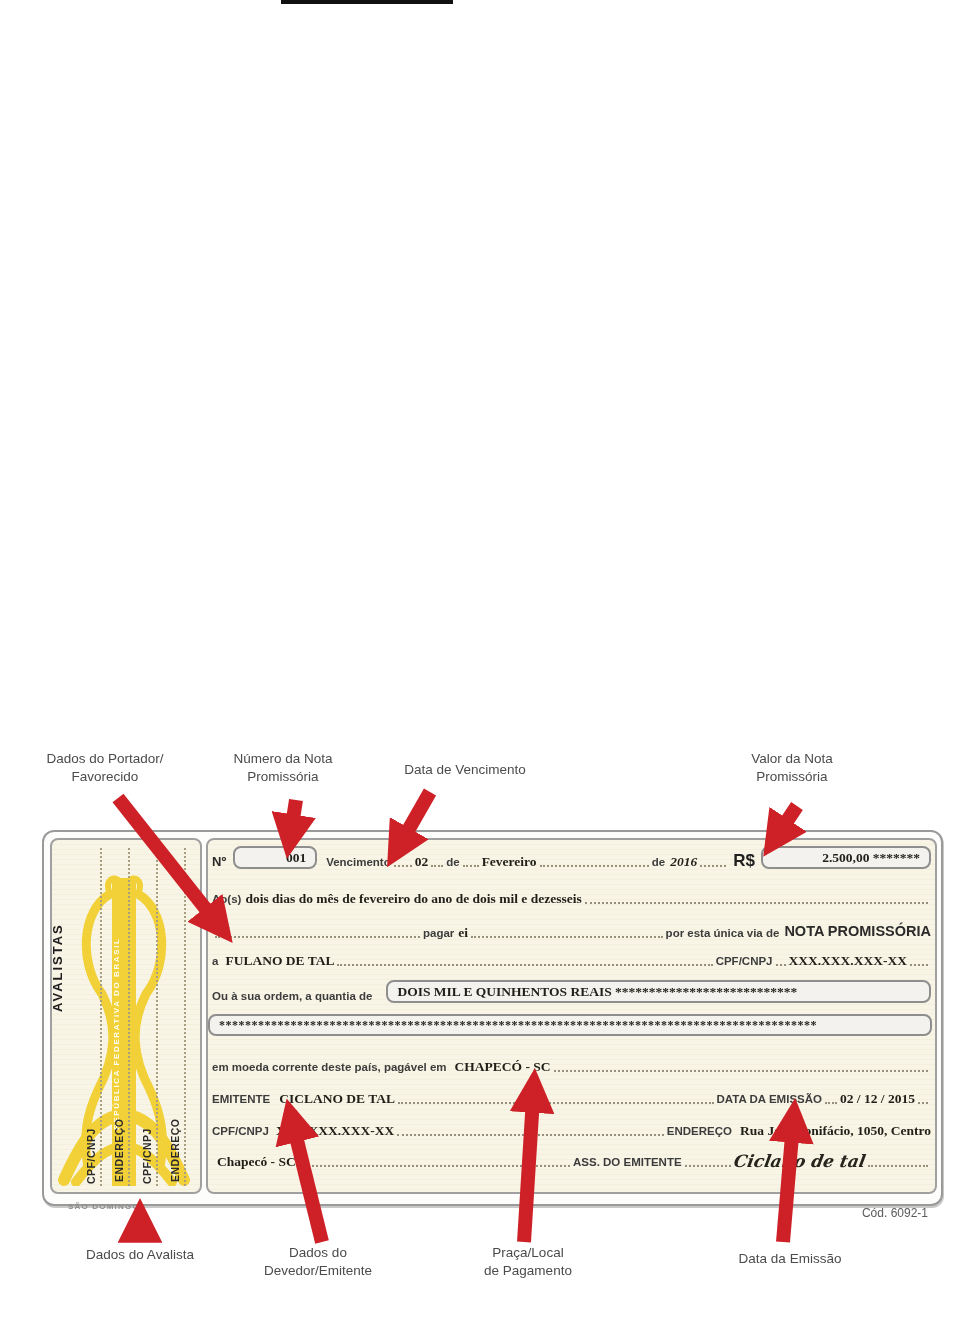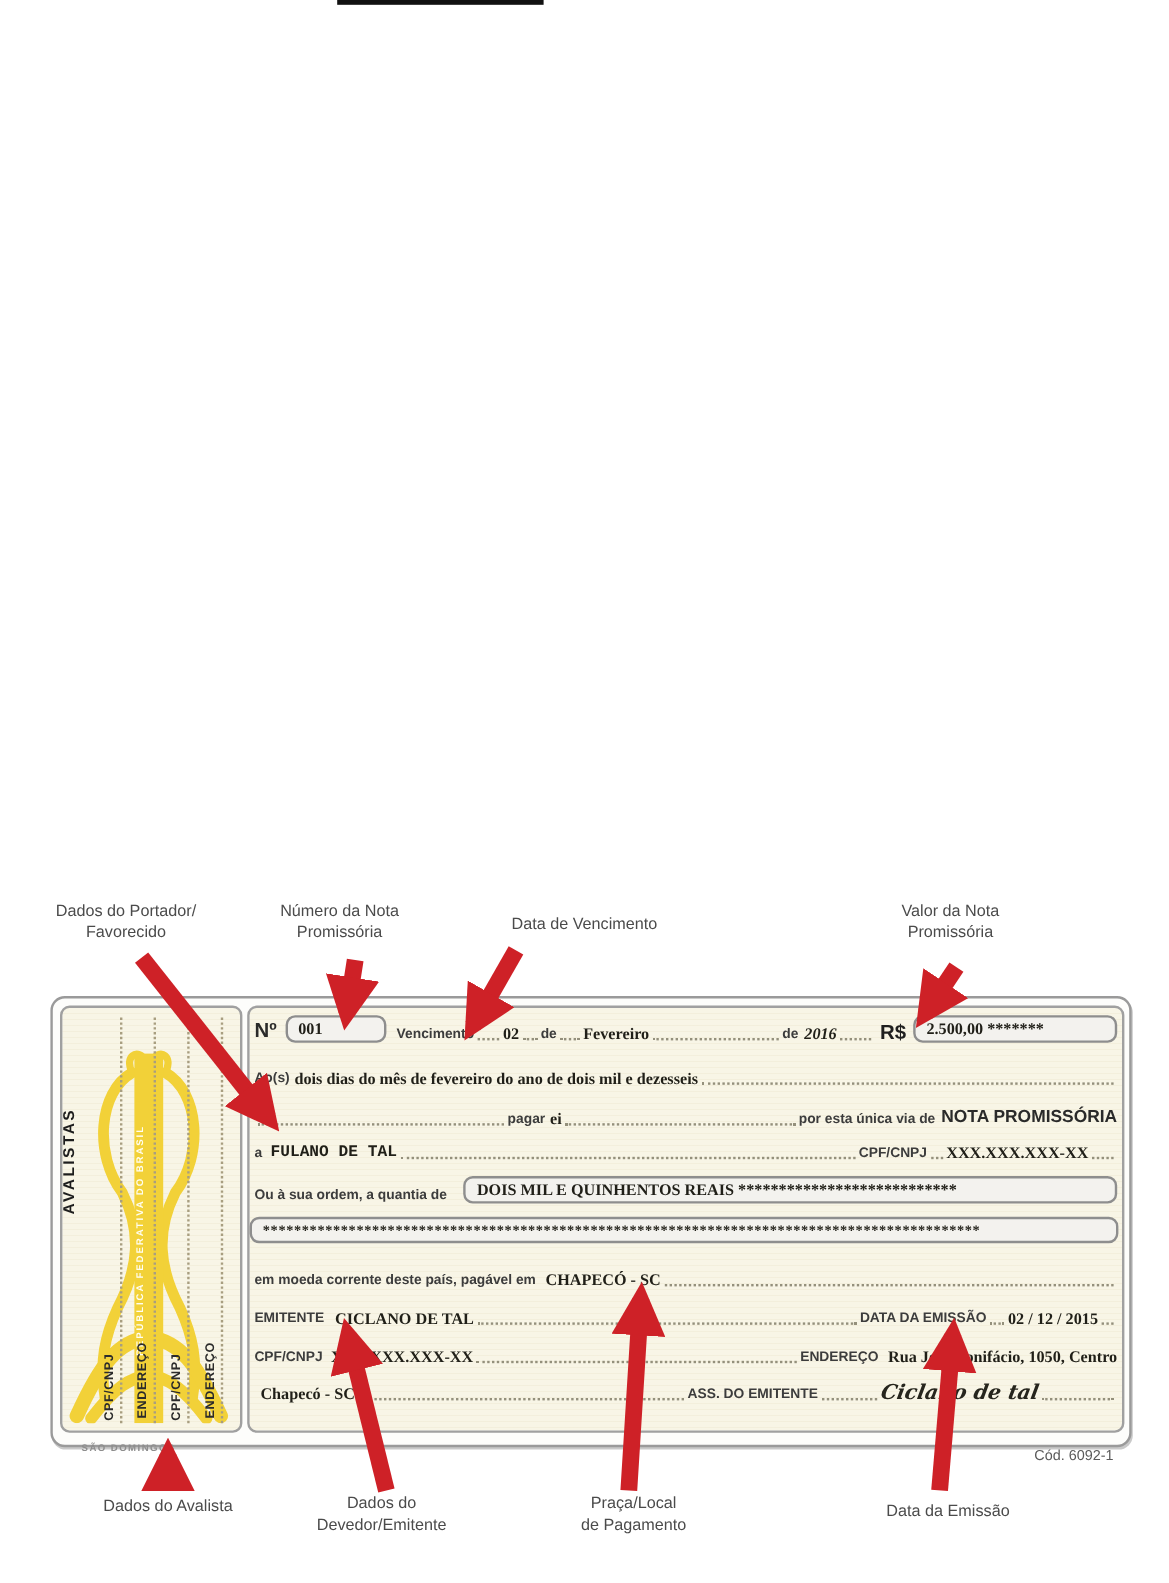--- a/index.html
+++ b/index.html
@@ -32,44 +32,44 @@
   .band-text{position:absolute;left:112px;top:884px;width:24px;height:300px;z-index:2;
              color:#fffef2;font-weight:bold;font-size:8px;letter-spacing:1.6px;text-align:center;}
   .ornament{position:absolute;left:56px;top:864px;z-index:1;}
   .printer-mark{position:absolute;left:68px;top:1202px;font-size:8px;font-weight:bold;
                 color:#8d8d8d;letter-spacing:1.2px;z-index:2;}
   .code{position:absolute;left:828px;top:1206px;width:100px;text-align:right;
         font-size:12px;color:#5a5a5a;}
   
   .row{position:absolute;display:flex;align-items:flex-end;z-index:4;}
   .lbl{font-size:11.5px;color:#3c3c3c;line-height:1.15;white-space:nowrap;font-weight:bold;}
-  .lbl-b{font-size:17px;font-weight:bold;color:#2a2a2a;line-height:1.1;white-space:nowrap;}
+  .lbl-b{font-size:13px;font-weight:bold;color:#2a2a2a;line-height:1.1;white-space:nowrap;}
   .val{font-family:"Liberation Serif",serif;font-weight:bold;font-size:13.5px;color:#201f18;
        line-height:1.05;white-space:nowrap;}
   .dots{border-bottom:2px dotted #94907c;height:4px;margin:0 3px 2px 3px;}
   .grow{flex:1;}
   .fieldbox{background:#f3f2ee;border:2px solid #8e8e8e;border-radius:8px;
-            padding:3px 9px 2px 9px;text-align:left;white-space:nowrap;overflow:hidden;}
+            padding:3px 9px 2px 9px;text-align:right;white-space:nowrap;overflow:hidden;}
   .rs{font-size:17px;font-weight:bold;color:#1f1f1f;line-height:.95;}
   .signature{font-family:"DejaVu Serif",serif;font-style:italic;font-weight:bold;
              font-size:17px;color:#26251d;transform:skewX(-10deg);line-height:.9;
              white-space:nowrap;}
 </style>
 </head>
 <body>
 
 <div id="page">
 
   <div class="top-rule"></div>
 
   <div class="ann" style="left:23px;top:750px;width:164px;">Dados do Portador/
 Favorecido</div>
   <div class="ann" style="left:201px;top:750px;width:164px;">Número da Nota
 Promissória</div>
-  <div class="ann" style="left:397px;top:761px;width:180px;">Data de Vencimento</div>
+  <div class="ann" style="left:375px;top:761px;width:180px;">Data de Vencimento</div>
   <div class="ann" style="left:710px;top:750px;width:164px;">Valor da Nota
 Promissória</div>
 
   <div class="ann" style="left:50px;top:1246px;width:180px;">Dados do Avalista</div>
   <div class="ann" style="left:228px;top:1244px;width:180px;">Dados do
 Devedor/Emitente</div>
   <div class="ann" style="left:438px;top:1244px;width:180px;">Praça/Local
 de Pagamento</div>
   <div class="ann" style="left:700px;top:1250px;width:180px;">Data da Emissão</div>
 
@@ -131,21 +131,21 @@
     <span class="dots" style="width:205px;"></span>
     <span class="lbl">pagar</span>
     <span class="val" style="margin-left:4px;">ei</span>
     <span class="dots grow"></span>
     <span class="lbl">por esta única via de</span>
     <span class="lbl-b" style="font-size:14.5px;margin-left:5px;">NOTA PROMISSÓRIA</span>
   </div>
 
   <div class="row" style="left:212px;top:954px;width:719px;">
     <span class="lbl">a</span>
-    <span class="val" style="margin-left:7px;font-family:Liberation Mono, monospace;">FULANO DE TAL</span>
+    <span class="val" style="margin-left:7px;">FULANO DE TAL</span>
     <span class="dots grow"></span>
     <span class="lbl">CPF/CNPJ</span>
     <span class="dots" style="width:10px;"></span>
     <span class="val">XXX.XXX.XXX-XX</span>
     <span class="dots" style="width:18px;"></span>
   </div>
 
   <div class="row" style="left:212px;top:980px;width:719px;">
     <span class="lbl">Ou à sua ordem, a quantia de</span>
     <span class="fieldbox val" style="flex:1;margin-left:14px;text-align:left;">DOIS MIL E QUINHENTOS REAIS ***************************</span>

